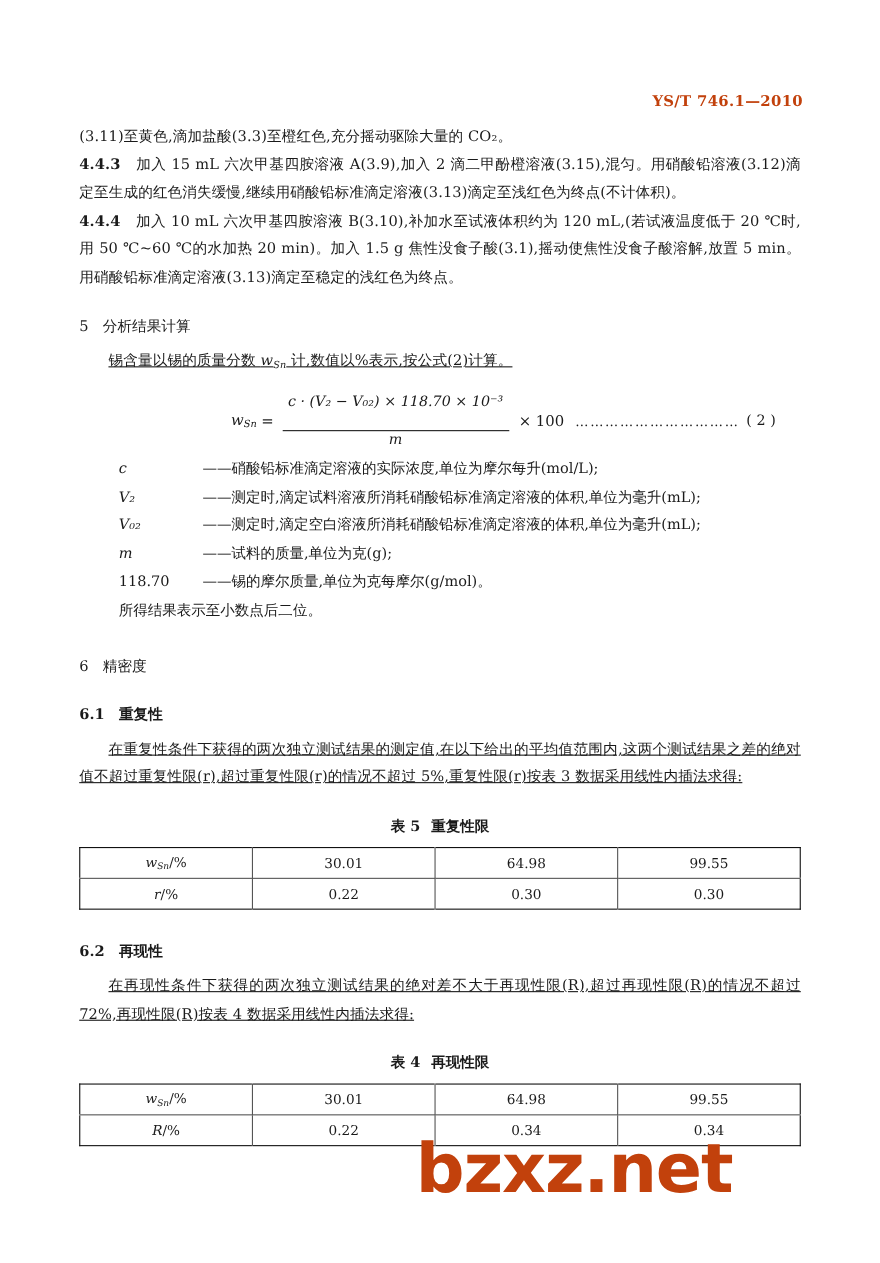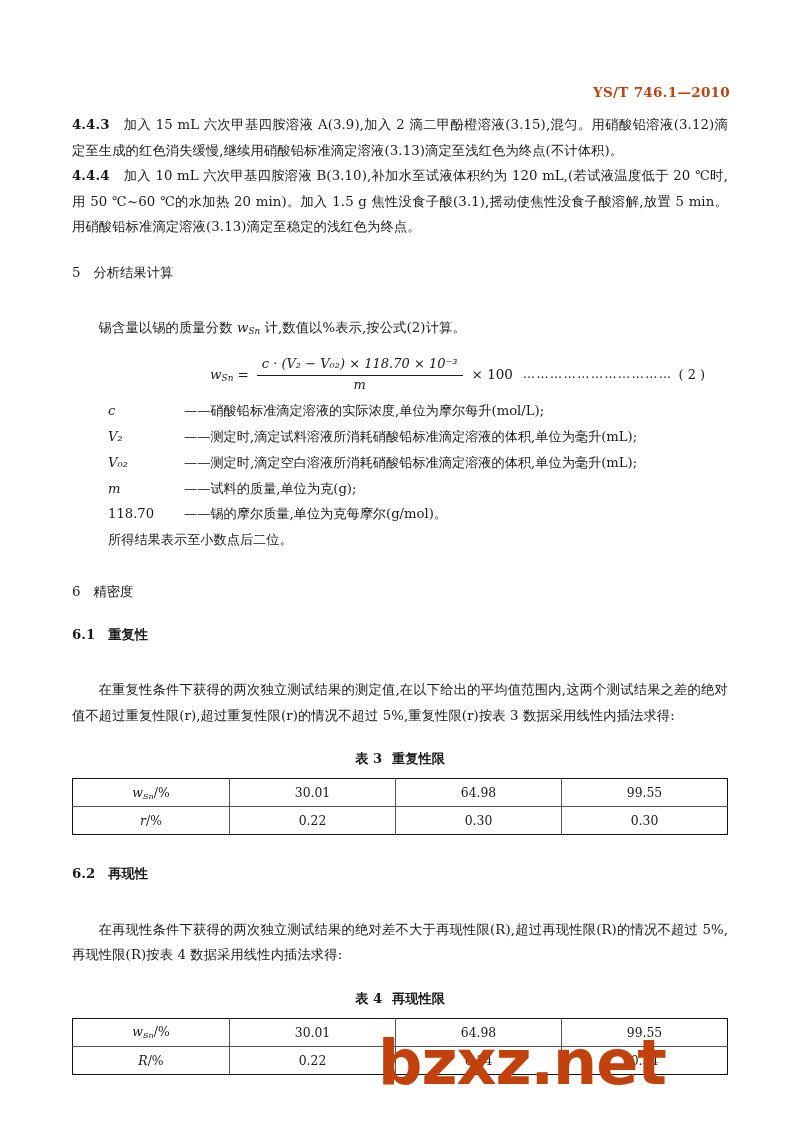--- a/index.html
+++ b/index.html
@@ -73,21 +73,22 @@
   .sub-head {
     font-weight: bold;
     font-size: 13.3px;
     line-height: 1.9;
     margin-top: 18px;
     margin-bottom: 2px;
   }
   .sub-head .n { margin-right: 13px; }
 
   .blk {
-    margin-top: 30px;
+    margin-top: 6px;
+    text-decoration: underline;
   }
 
   
   .math-italic {
     font-style: italic;
     font-family: "DejaVu Serif", "Liberation Serif", serif;
   }
   sub { font-size: .66em; vertical-align: -.28em; }
 
   .formula-row {
@@ -104,21 +105,21 @@
     white-space: nowrap;
   }
   .frac {
     display: inline-flex;
     flex-direction: column;
     align-items: center;
     vertical-align: middle;
     margin: 0 4px;
   }
   .frac .num {
-    padding: 0 5px 4px 5px;
+    padding: 0 5px 18px 5px;
     border-bottom: 1px solid #1a1a1a;
     font-size: 13px;
     white-space: nowrap;
   }
   .frac .den {
     padding: 1px 5px 0 5px;
     font-size: 13px;
   }
   .leader {
     flex: 0 0 auto;
@@ -205,20 +206,21 @@
 </style>
 </head>
 <body>
 
 <div class="page">
 
   <div class="doc-header">YS/T 746.1—2010</div>
 
   <div class="content">
 
+    <div class="body-text">(3.11)至黄色,滴加盐酸(3.3)至橙红色,充分摇动驱除大量的 CO₂。</div>
 
     <div class="body-text">
       <span class="clause-num">4.4.3</span><span style="display:inline-block;width:14px"></span><span>加入 15 mL 六次甲基四胺溶液 A(3.9),加入 2 滴二甲酚橙溶液(3.15),混匀。用硝酸铅溶液(3.12)滴定至生成的红色消失缓慢,继续用硝酸铅标准滴定溶液(3.13)滴定至浅红色为终点(不计体积)。</span>
     </div>
 
     <div class="body-text">
       <span class="clause-num">4.4.4</span><span style="display:inline-block;width:14px"></span><span>加入 10 mL 六次甲基四胺溶液 B(3.10),补加水至试液体积约为 120 mL,(若试液温度低于 20 ℃时,用 50 ℃~60 ℃的水加热 20 min)。加入 1.5 g 焦性没食子酸(3.1),摇动使焦性没食子酸溶解,放置 5 min。用硝酸铅标准滴定溶液(3.13)滴定至稳定的浅红色为终点。</span>
     </div>
 
     <div class="sec-head">
@@ -273,21 +275,21 @@
       <span class="n">6</span><span>精密度</span>
     </div>
 
     <div class="sub-head">
       <span class="n">6.1</span><span>重复性</span>
     </div>
 
     <div class="body-text indent2 blk">在重复性条件下获得的两次独立测试结果的测定值,在以下给出的平均值范围内,这两个测试结果之差的绝对值不超过重复性限(r),超过重复性限(r)的情况不超过 5%,重复性限(r)按表 3 数据采用线性内插法求得:</div>
 
     <div class="tbl-caption">
-      <span>表 3</span><span class="sp"></span><span>重复性限</span>
+      <span>表 5</span><span class="sp"></span><span>重复性限</span>
     </div>
 
     <table class="std">
       <tbody>
         <tr>
           <td class="firstcol"><span class="math-italic"><span>w</span><sub>Sn</sub></span><span>/%</span></td>
           <td>30.01</td>
           <td>64.98</td>
           <td>99.55</td>
         </tr>
@@ -297,21 +299,21 @@
           <td>0.30</td>
           <td>0.30</td>
         </tr>
       </tbody>
     </table>
 
     <div class="sub-head" style="margin-top:26px">
       <span class="n">6.2</span><span>再现性</span>
     </div>
 
-    <div class="body-text indent2 blk">在再现性条件下获得的两次独立测试结果的绝对差不大于再现性限(R),超过再现性限(R)的情况不超过 5%,再现性限(R)按表 4 数据采用线性内插法求得:</div>
+    <div class="body-text indent2 blk">在再现性条件下获得的两次独立测试结果的绝对差不大于再现性限(R),超过再现性限(R)的情况不超过 72%,再现性限(R)按表 4 数据采用线性内插法求得:</div>
 
     <div class="tbl-caption">
       <span>表 4</span><span class="sp"></span><span>再现性限</span>
     </div>
 
     <table class="std">
       <tbody>
         <tr>
           <td class="firstcol"><span class="math-italic"><span>w</span><sub>Sn</sub></span><span>/%</span></td>
           <td>30.01</td>

